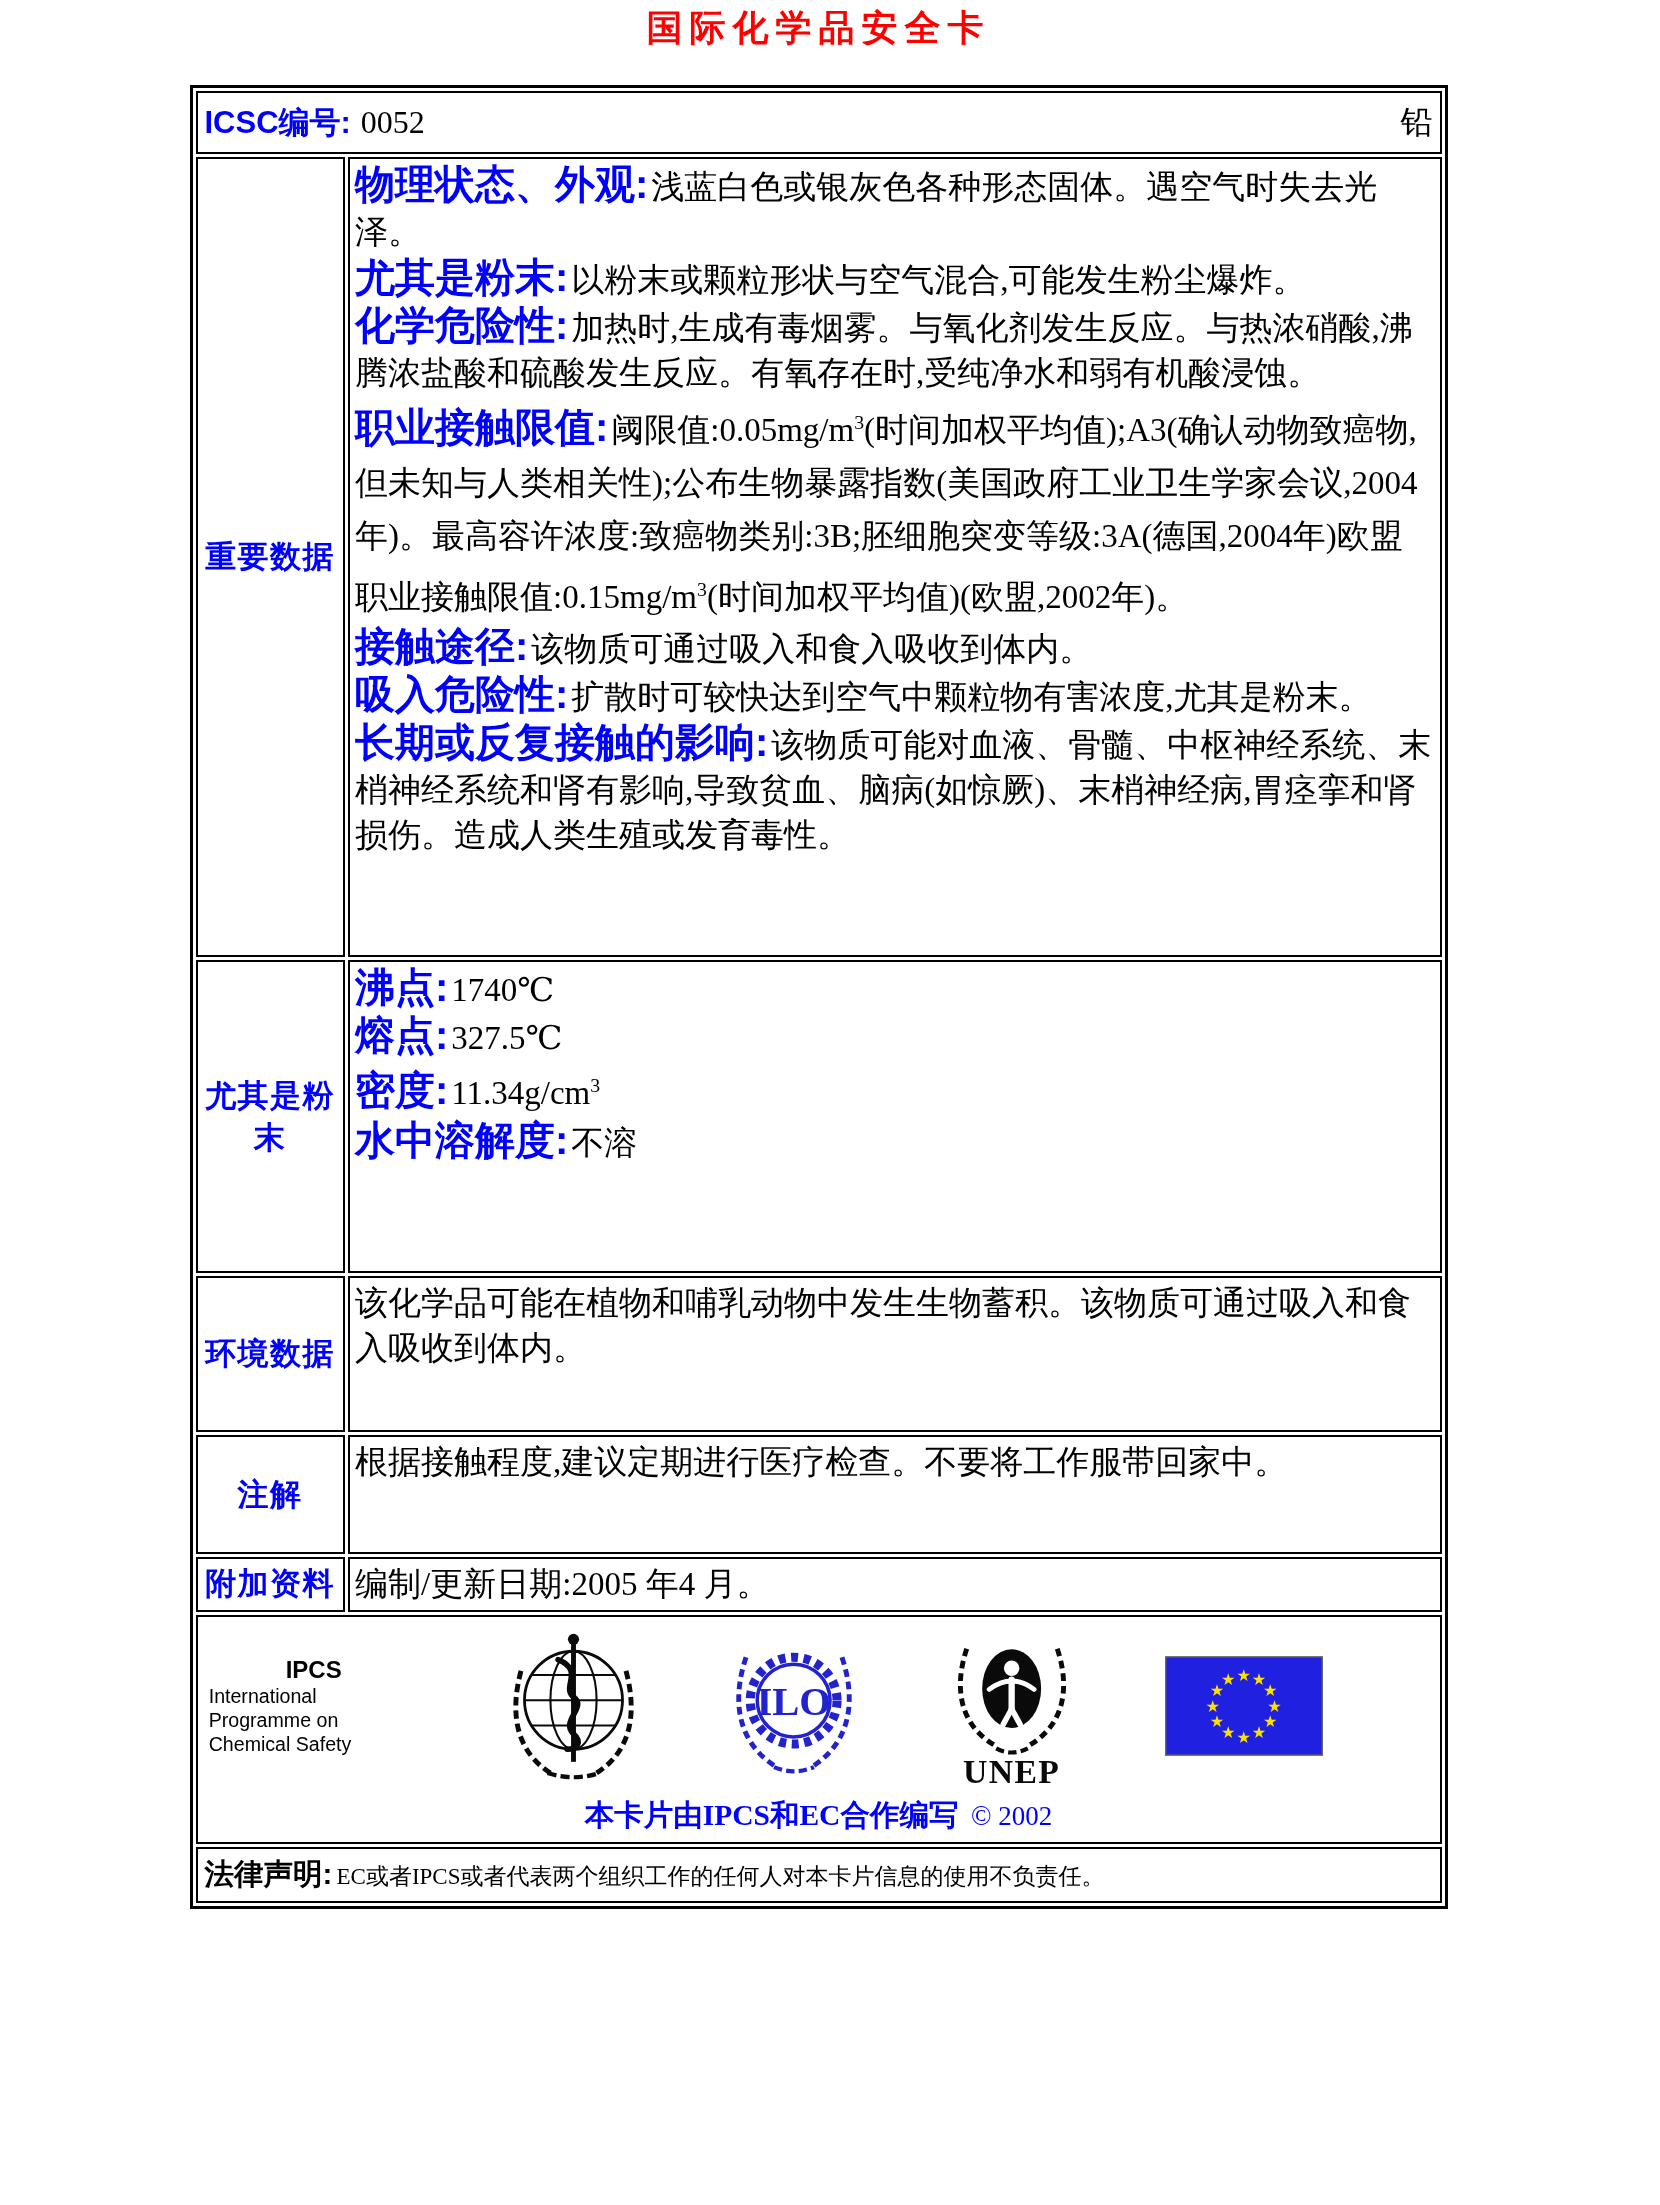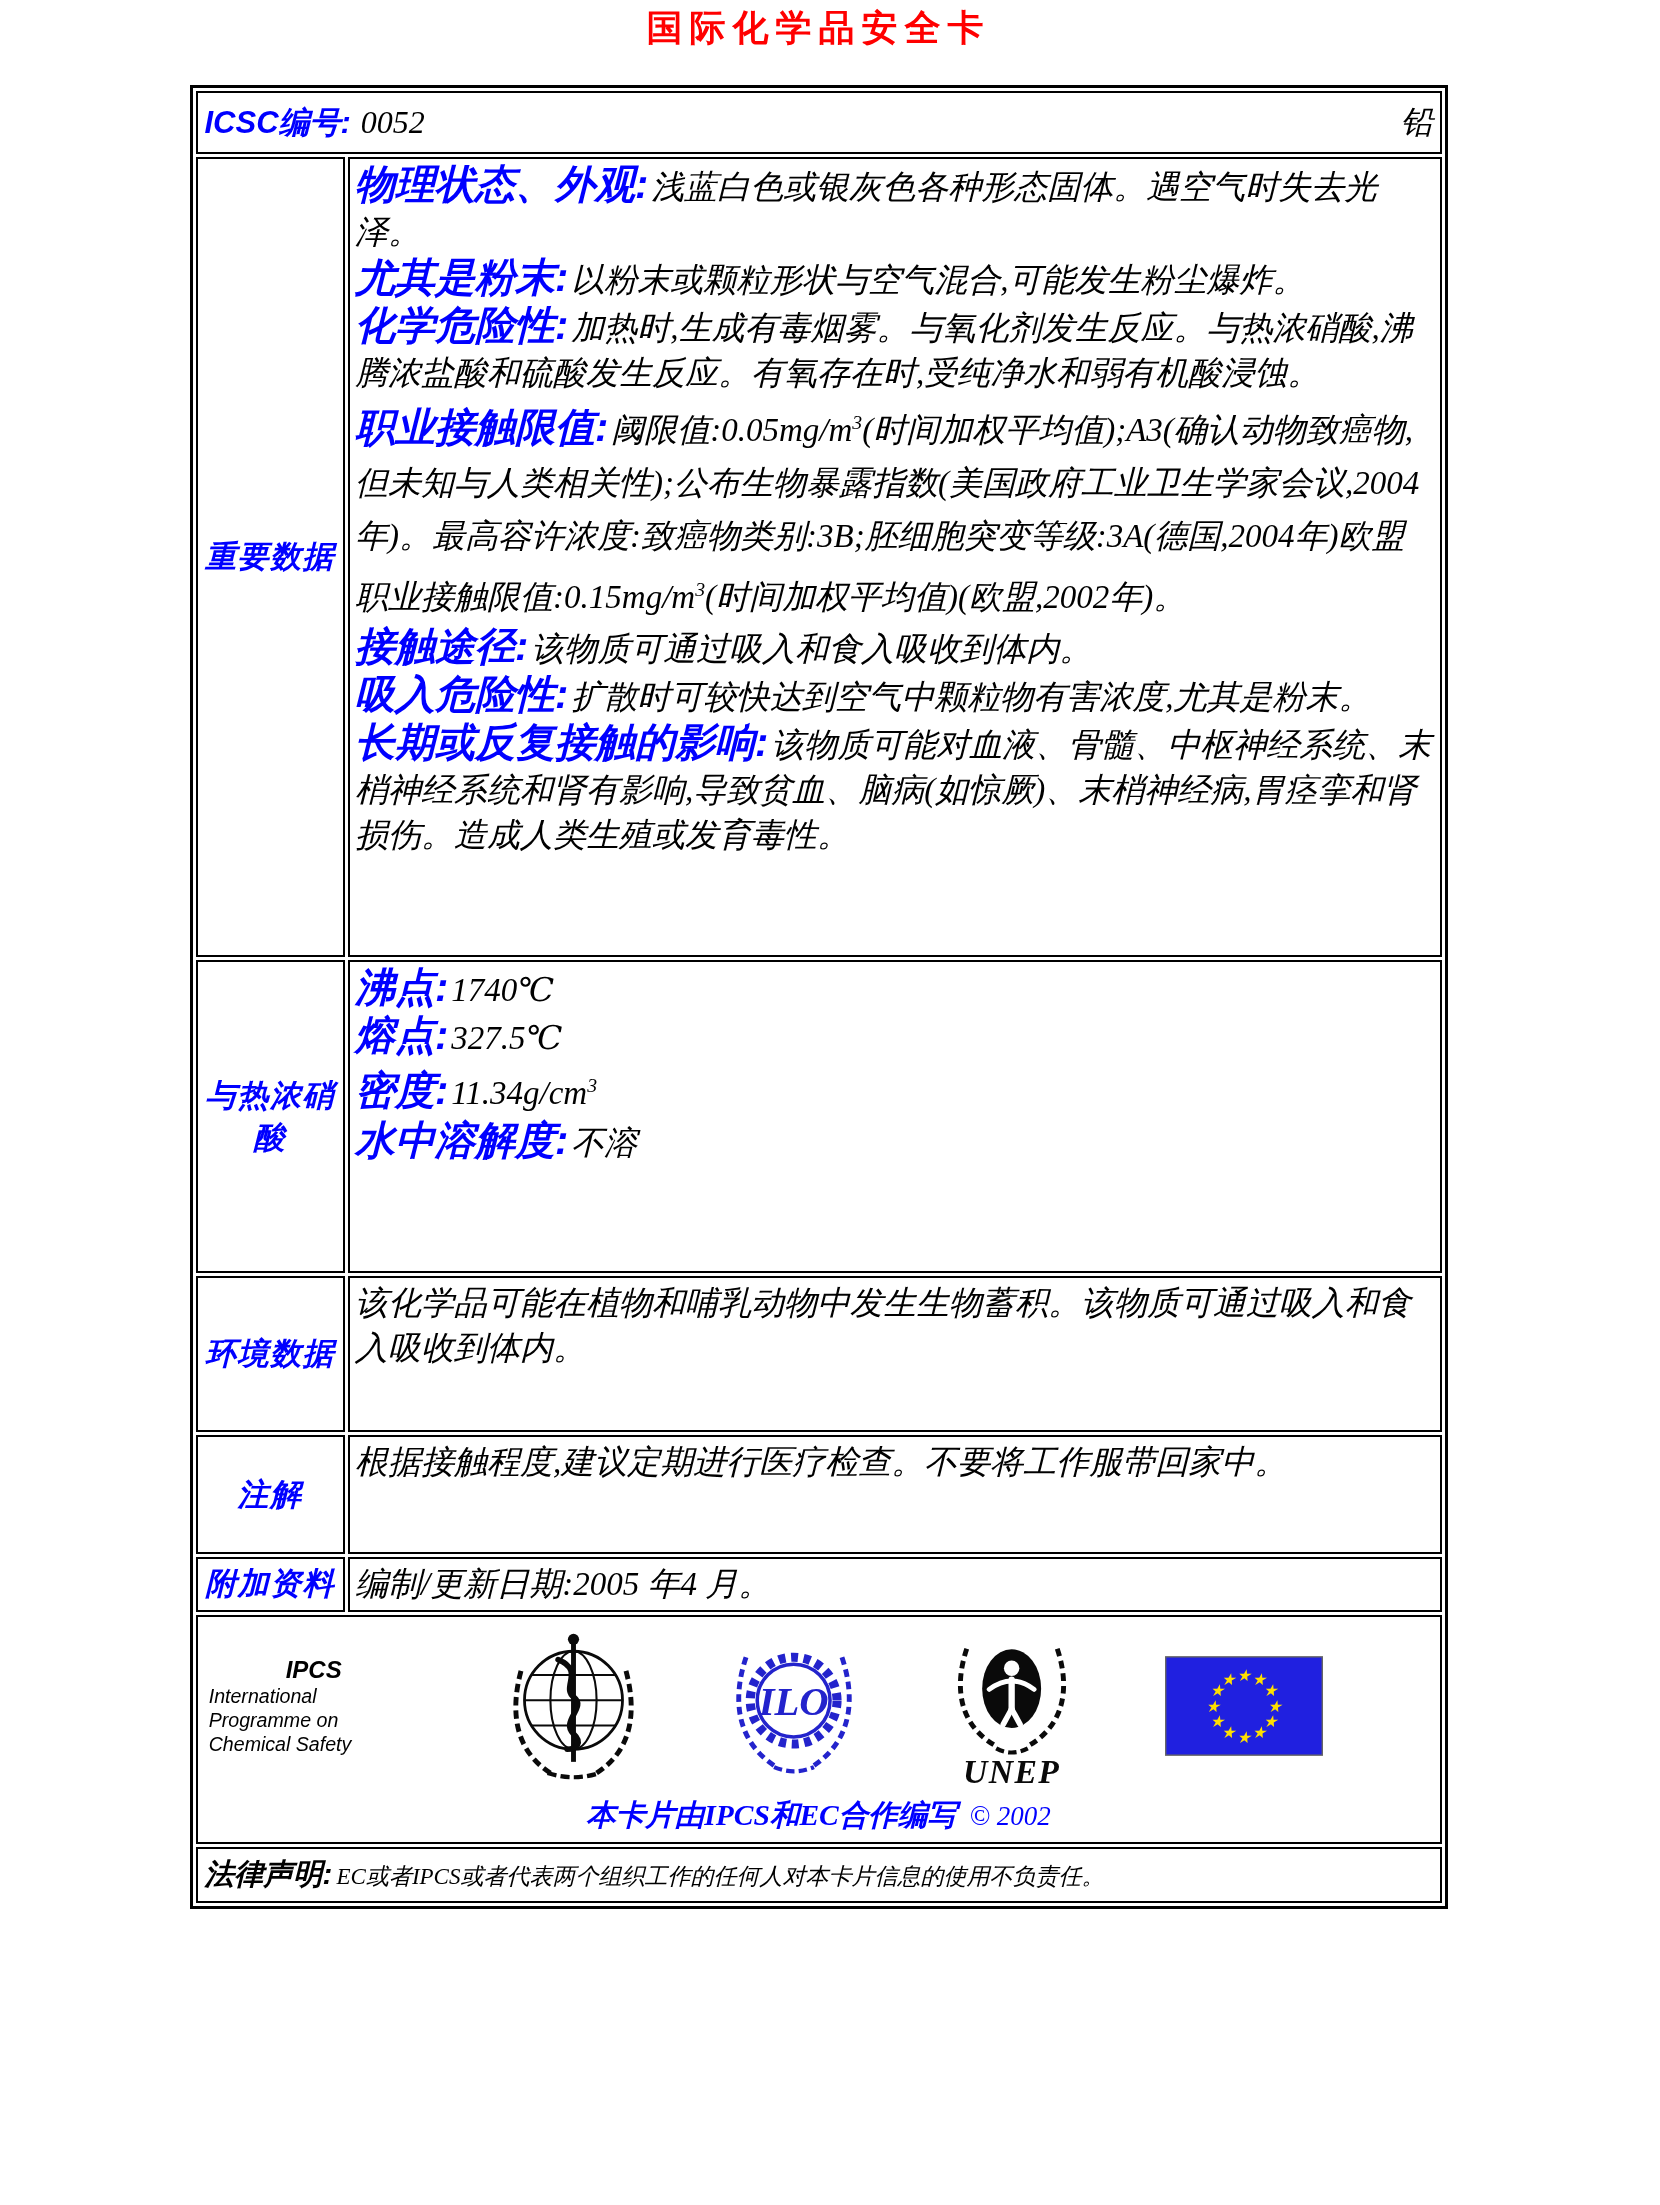--- a/index.html
+++ b/index.html
@@ -13,21 +13,21 @@
   h1.title {
     text-align:center; color:#ff0000; font-size:36px; font-weight:bold;
     letter-spacing:7px; font-family:"Liberation Sans","DejaVu Sans",sans-serif;
     padding-top:4.2px; margin-bottom:32px;
   }
   table.card {
     width:1258px; margin:0 auto; border-collapse:separate; border-spacing:3.5px;
     border:3.5px solid #000; background:#fff; table-layout:fixed;
   }
   col.c-label { width:149px; }
-  td { border:2.1px solid #000; background:#fff; overflow:hidden;font-style:italic; }
+  td { border:2.1px solid #000; background:#fff; overflow:hidden; }
   td.label-cell {
     vertical-align:middle; text-align:center; color:#0000ff; font-weight:bold;
     font-family:"Liberation Sans","DejaVu Sans",sans-serif; font-size:31px;
     letter-spacing:1.4px; padding:0 2.8px;
   }
   td.content-cell { vertical-align:top; padding:2.8px 7px 2.8px 5.6px; }
   td.header-cell { vertical-align:middle; padding:0 7px; height:63px; }
   .hrow { display:flex; justify-content:space-between; align-items:center; }
   .hlabel { color:#0000ff; font-weight:bold; font-size:31px;
     font-family:"Liberation Sans","DejaVu Sans",sans-serif; }
@@ -91,21 +91,21 @@
         <p class="item"><span class="lbl">尤其是粉末:</span><span>以粉末或颗粒形状与空气混合,可能发生粉尘爆炸。</span></p>
         <p class="item"><span class="lbl">化学危险性:</span><span>加热时,生成有毒烟雾。与氧化剂发生反应。与热浓硝酸,沸腾浓盐酸和硫酸发生反应。有氧存在时,受纯净水和弱有机酸浸蚀。</span></p>
         <p class="item sup-line"><span class="lbl">职业接触限值:</span><span><span>阈限值:0.05mg/m</span><sup>3</sup><span>(时间加权平均值);A3(确认动物致癌物,但未知与人类相关性);公布生物暴露指数(美国政府工业卫生学家会议,2004年)。最高容许浓度:致癌物类别:3B;胚细胞突变等级:3A(德国,2004年)欧盟职业接触限值:0.15mg/m</span><sup>3</sup><span>(时间加权平均值)(欧盟,2002年)。</span></span></p>
         <p class="item"><span class="lbl">接触途径:</span><span>该物质可通过吸入和食入吸收到体内。</span></p>
         <p class="item"><span class="lbl">吸入危险性:</span><span>扩散时可较快达到空气中颗粒物有害浓度,尤其是粉末。</span></p>
         <p class="item"><span class="lbl">长期或反复接触的影响:</span><span>该物质可能对血液、骨髓、中枢神经系统、末梢神经系统和肾有影响,导致贫血、脑病(如惊厥)、末梢神经病,胃痉挛和肾损伤。造成人类生殖或发育毒性。</span></p>
       </td>
     </tr>
 
     <tr>
-      <td class="label-cell">与热浓硝酸</td>
+      <td class="label-cell">尤其是粉末</td>
       <td class="content-cell h-physical">
         <p class="item"><span class="lbl">沸点:</span><span>1740℃</span></p>
         <p class="item"><span class="lbl">熔点:</span><span>327.5℃</span></p>
         <p class="item sup-line2"><span class="lbl">密度:</span><span><span>11.34g/cm</span><sup>3</sup></span></p>
         <p class="item"><span class="lbl">水中溶解度:</span><span>不溶</span></p>
       </td>
     </tr>
 
     <tr>
       <td class="label-cell">环境数据</td>

